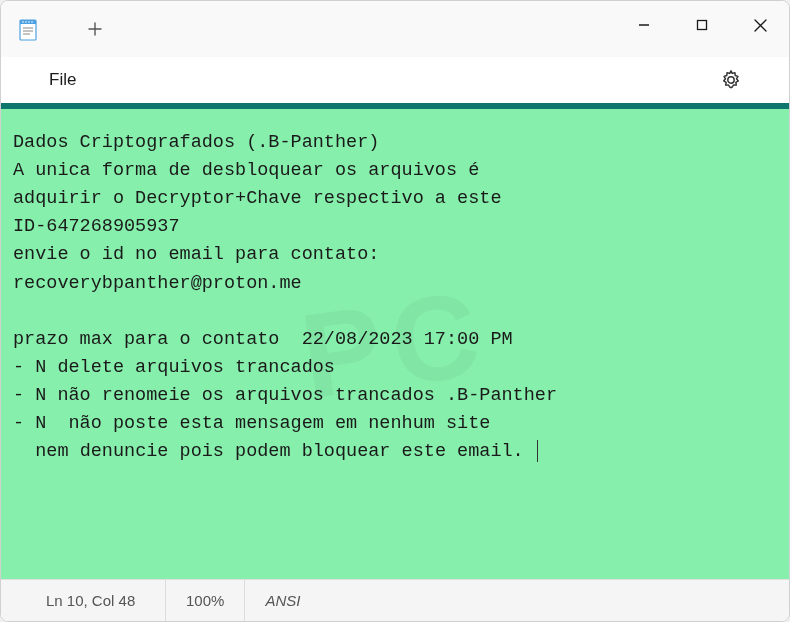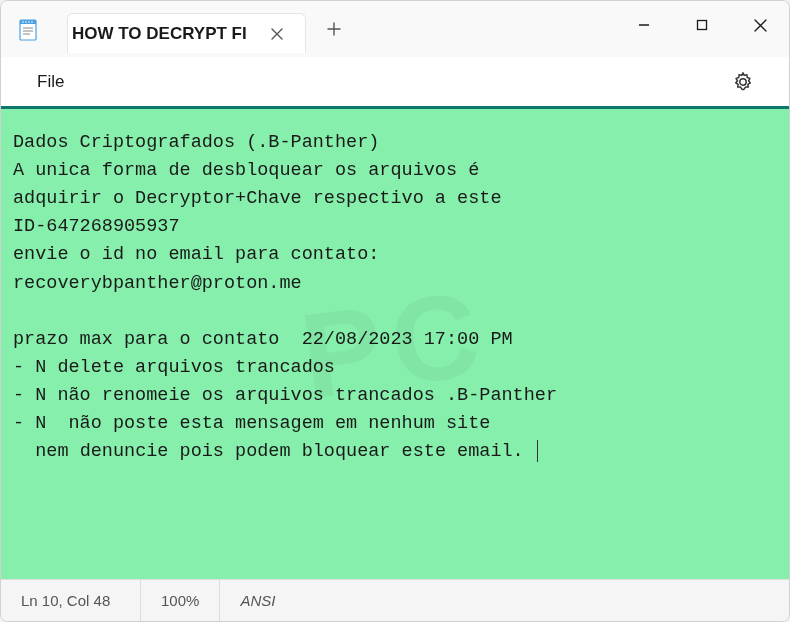--- a/index.html
+++ b/index.html
@@ -84,23 +84,23 @@
       height: 48px;
       display: flex;
       align-items: center;
       justify-content: center;
       cursor: pointer;
     }
     .menubar {
       height: 52px;
       display: flex;
       align-items: center;
-      padding: 0 14px;
+      padding: 0 26px;
       gap: 0;
-      border-bottom: 3px solid #0f766e;
+      border-bottom: 6px solid #0f766e;
       background: #ffffff;
     }
     .menu-item {
       padding: 8px 22px;
       font-size: 17px;
       color: #1a1a1a;
       cursor: pointer;
       border-radius: 4px;
     }
     .settings-btn {
@@ -146,21 +146,21 @@
       font-size: 15px;
       color: #555;
     }
     .status-cell {
       padding: 0 20px;
       border-right: 1px solid #dcdcdc;
       height: 100%;
       display: flex;
       align-items: center;
     }
-    .status-cell:first-child { width: 140px; }
+    .status-cell:first-child { width: 140px; margin-left: 25px; }
     .status-cell:last-child { border-right: none; font-style: italic; }
     .text-cursor {
       display: inline-block;
       width: 1px;
       height: 1.2em;
       background: #333;
       vertical-align: text-bottom;
       margin-left: 2px;
     }
   </style>
@@ -175,28 +175,20 @@
         <rect x="2" y="3" width="16" height="20" rx="1" fill="#fff" stroke="#4aa0e0" stroke-width="1.2"></rect>
         <rect x="2" y="3" width="16" height="4" fill="#4aa0e0"></rect>
         <circle cx="5" cy="5" r="0.8" fill="#fff"></circle>
           <circle cx="8" cy="5" r="0.8" fill="#fff"></circle>
         <circle cx="11" cy="5" r="0.8" fill="#fff"></circle>
           <circle cx="14" cy="5" r="0.8" fill="#fff"></circle>
         <line x1="5" y1="11" x2="15" y2="11" stroke="#888" stroke-width="1"></line>
         <line x1="5" y1="14" x2="15" y2="14" stroke="#888" stroke-width="1"></line>
         <line x1="5" y1="17" x2="12" y2="17" stroke="#888" stroke-width="1"></line>
       </svg>
-    </div>
-    <div class="tab">
-      <span class="tab-title">HOW TO DECRYPT FI</span>
-      <div class="tab-close">
-        <svg width="12" height="12" viewBox="0 0 12 12">
-            <path d="M1 1 L11 11 M11 1 L1 11" stroke="#555" stroke-width="1.4" stroke-linecap="round"></path>
-          </svg>
-      </div>
     </div>
     <div class="new-tab">
       <svg width="14" height="14" viewBox="0 0 14 14">
           <path d="M7 1 L7 13 M1 7 L13 7" stroke="#555" stroke-width="1.4" stroke-linecap="round"></path>
         </svg>
     </div>
     <div class="window-controls">
       <div class="win-btn">
         <svg width="12" height="12" viewBox="0 0 12 12">
             <line x1="1" y1="6" x2="11" y2="6" stroke="#1a1a1a" stroke-width="1.3"></line>

